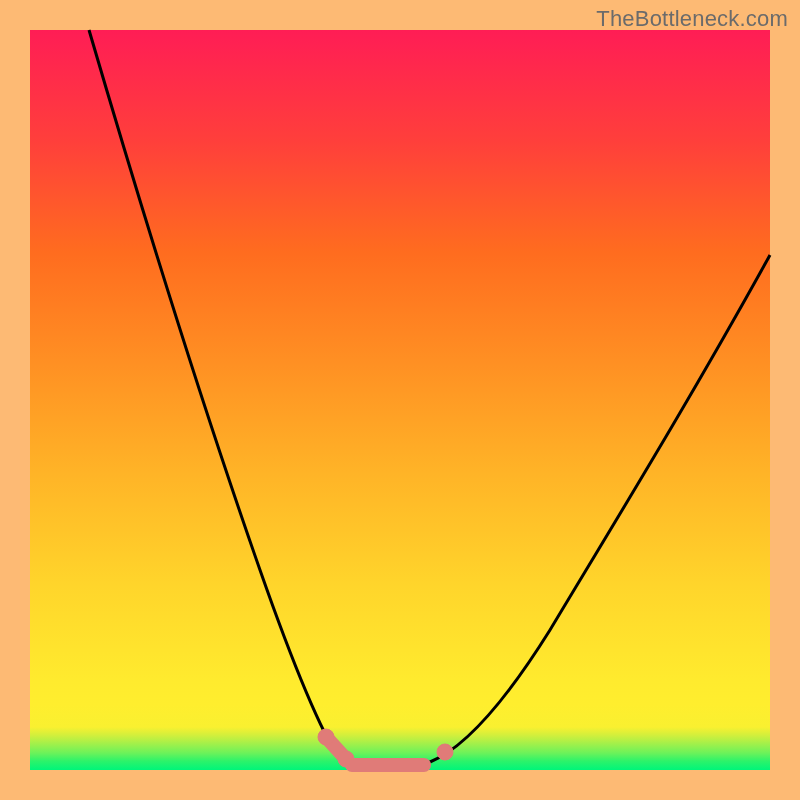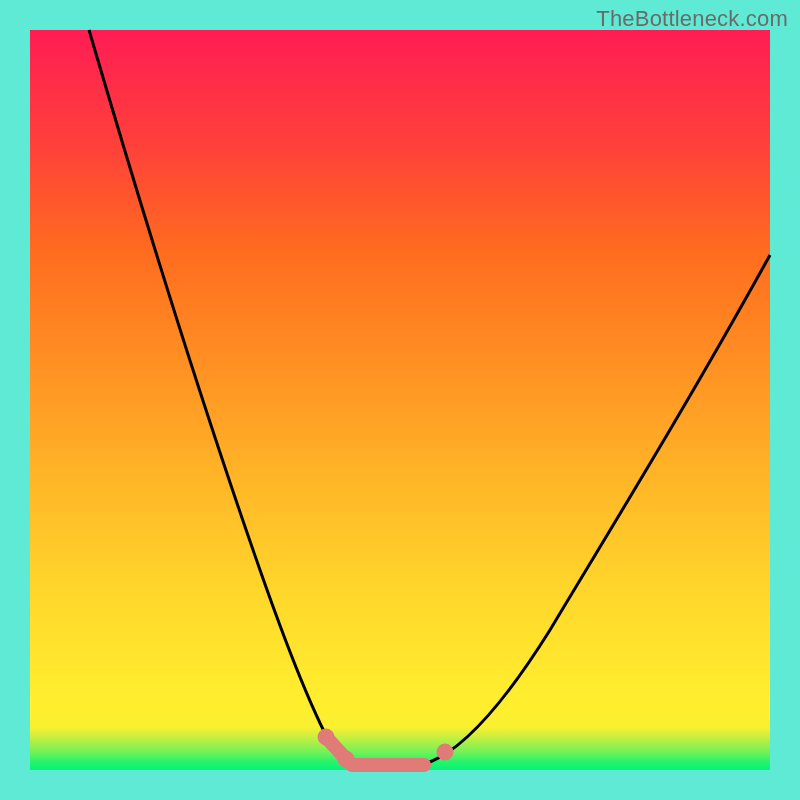--- a/index.html
+++ b/index.html
@@ -8,21 +8,21 @@
     width: 800px;
     height: 800px;
     overflow: hidden;
     font-family: Arial, Helvetica, sans-serif;
     background: #000;
   }
   .frame {
     position: relative;
     width: 800px;
     height: 800px;
-    background: #5eead4;
+    background: #fdba74;
   }
   .plot-area {
     position: absolute;
     left: 30px;
     top: 30px;
     width: 740px;
     height: 740px;
     background: linear-gradient(to top,
       #00f57a 0%,
       #2cf36a 1.2%,

